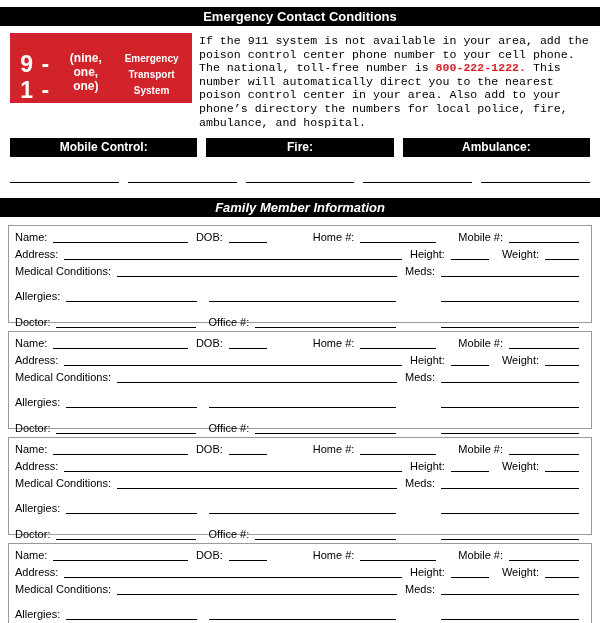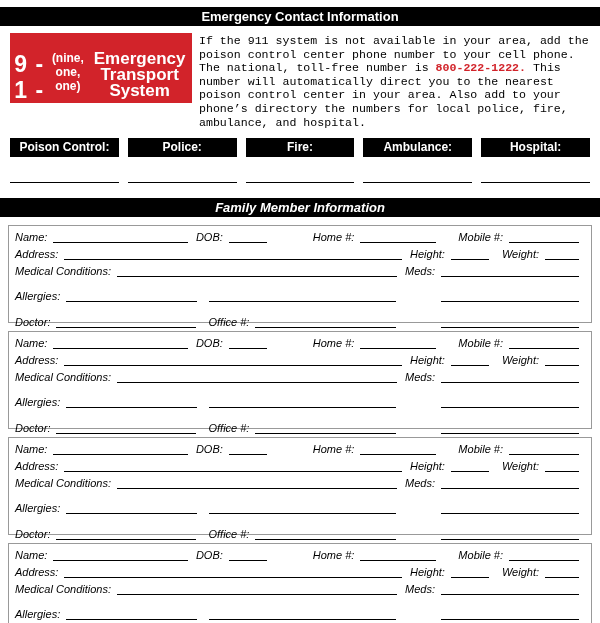--- a/index.html
+++ b/index.html
@@ -21,21 +21,21 @@
   
   .intro-row { display: flex; margin: 7px 10px 0 10px; }
   .badge-911 {
     width: 182px; height: 70px; flex: 0 0 182px;
     color: #fff; text-align: center; font-weight: bold;
     display: flex; flex-direction: row; justify-content: center;
     padding-top: 18px;
   }
   .badge-l1 { font-size: 23px; letter-spacing: 1px; line-height: 26px; }
   .badge-l2 { font-size: 12px; line-height: 14px; }
-  .badge-l3 { font-size: 17px; line-height: 16px; }
+  .badge-l3 { font-size: 10px; line-height: 16px; }
   .intro-text {
     flex: 1; margin-left: 7px; margin-top: 1px;
     font-size: 11.6px; line-height: 13.6px; font-family: Liberation Mono, monospace;
   }
   .phone-red { font-weight: bold; }
 
   
   .contact-labels { display: flex; gap: 9px; margin: 9px 10px 0 10px; }
   .contact-label {
     flex: 1; background: #000; color: #fff;
@@ -43,58 +43,55 @@
     text-align: center; font-weight: bold; font-size: 12px;
   }
   .contact-lines { display: flex; gap: 9px; margin: 25px 10px 0 10px; height: 2px; }
   .contact-line { flex: 1; height: 0; border-bottom: 1.7px solid #000; }
 
   
   .member-box {
     margin: 8px 8px 0 8px;
     border: 1px solid #999;
     padding: 5px 12px 6px 6px;
-    font-style: italic;
   }
   .frow { display: flex; align-items: baseline; height: 17px; font-size: 11px; }
   .lbl { white-space: nowrap; margin-right: 6px; }
   .ln {
     display: block; height: 0;
     border-bottom: 1.4px solid #000;
     transform: translateY(2px);
   }
   .grow { flex: 1; }
   .w34 { width: 34px; } .w38 { width: 38px; } .w70 { width: 70px; }
   .w76 { width: 76px; } .w131 { width: 131px; } .w138 { width: 138px; }
   .w140 { width: 140px; }
   .ml8 { margin-left: 8px; } .ml12 { margin-left: 12px; margin-top: 17px; } .ml13 { margin-left: 13px; }
   .ml22 { margin-left: 22px; } .ml45 { margin-left: 45px; } .ml46 { margin-left: 46px; }
 </style>
 </head>
 <body>
 
 <div class="black-bar bar-top">
-  <span>Emergency Contact Information</span>
+  <span>Emergency Contact Conditions</span>
 </div>
 
 <div class="intro-row">
   <div class="badge-911 accent-bg" style="background: rgb(210, 35, 42);">
     <div class="badge-l1">9 - 1 - 1</div>
     <div class="badge-l2">(nine, one, one)</div>
     <div class="badge-l3">Emergency Transport System</div>
   </div>
   <p class="intro-text"><span>If the 911 system is not available in your area, add the poison control center phone number to your cell phone. The national, toll-free number is </span><span class="phone-red accent-text" style="color: rgb(210, 35, 42);">800-222-1222.</span><span> This number will automatically direct you to the nearest poison control center in your area. Also add to your phone’s directory the numbers for local police, fire, ambulance, and hospital.</span></p>
 </div>
 
 <div class="contact-labels">
-  <div class="contact-label">Poison Control:</div>
-  <div class="contact-label">Police:</div>
+  <div class="contact-label">Mobile Control:</div>
   <div class="contact-label">Fire:</div>
   <div class="contact-label">Ambulance:</div>
-  <div class="contact-label">Hospital:</div>
 </div>
 
 <div class="contact-lines">
   <div class="contact-line"></div>
   <div class="contact-line"></div>
   <div class="contact-line"></div>
   <div class="contact-line"></div>
   <div class="contact-line"></div>
 </div>
 

